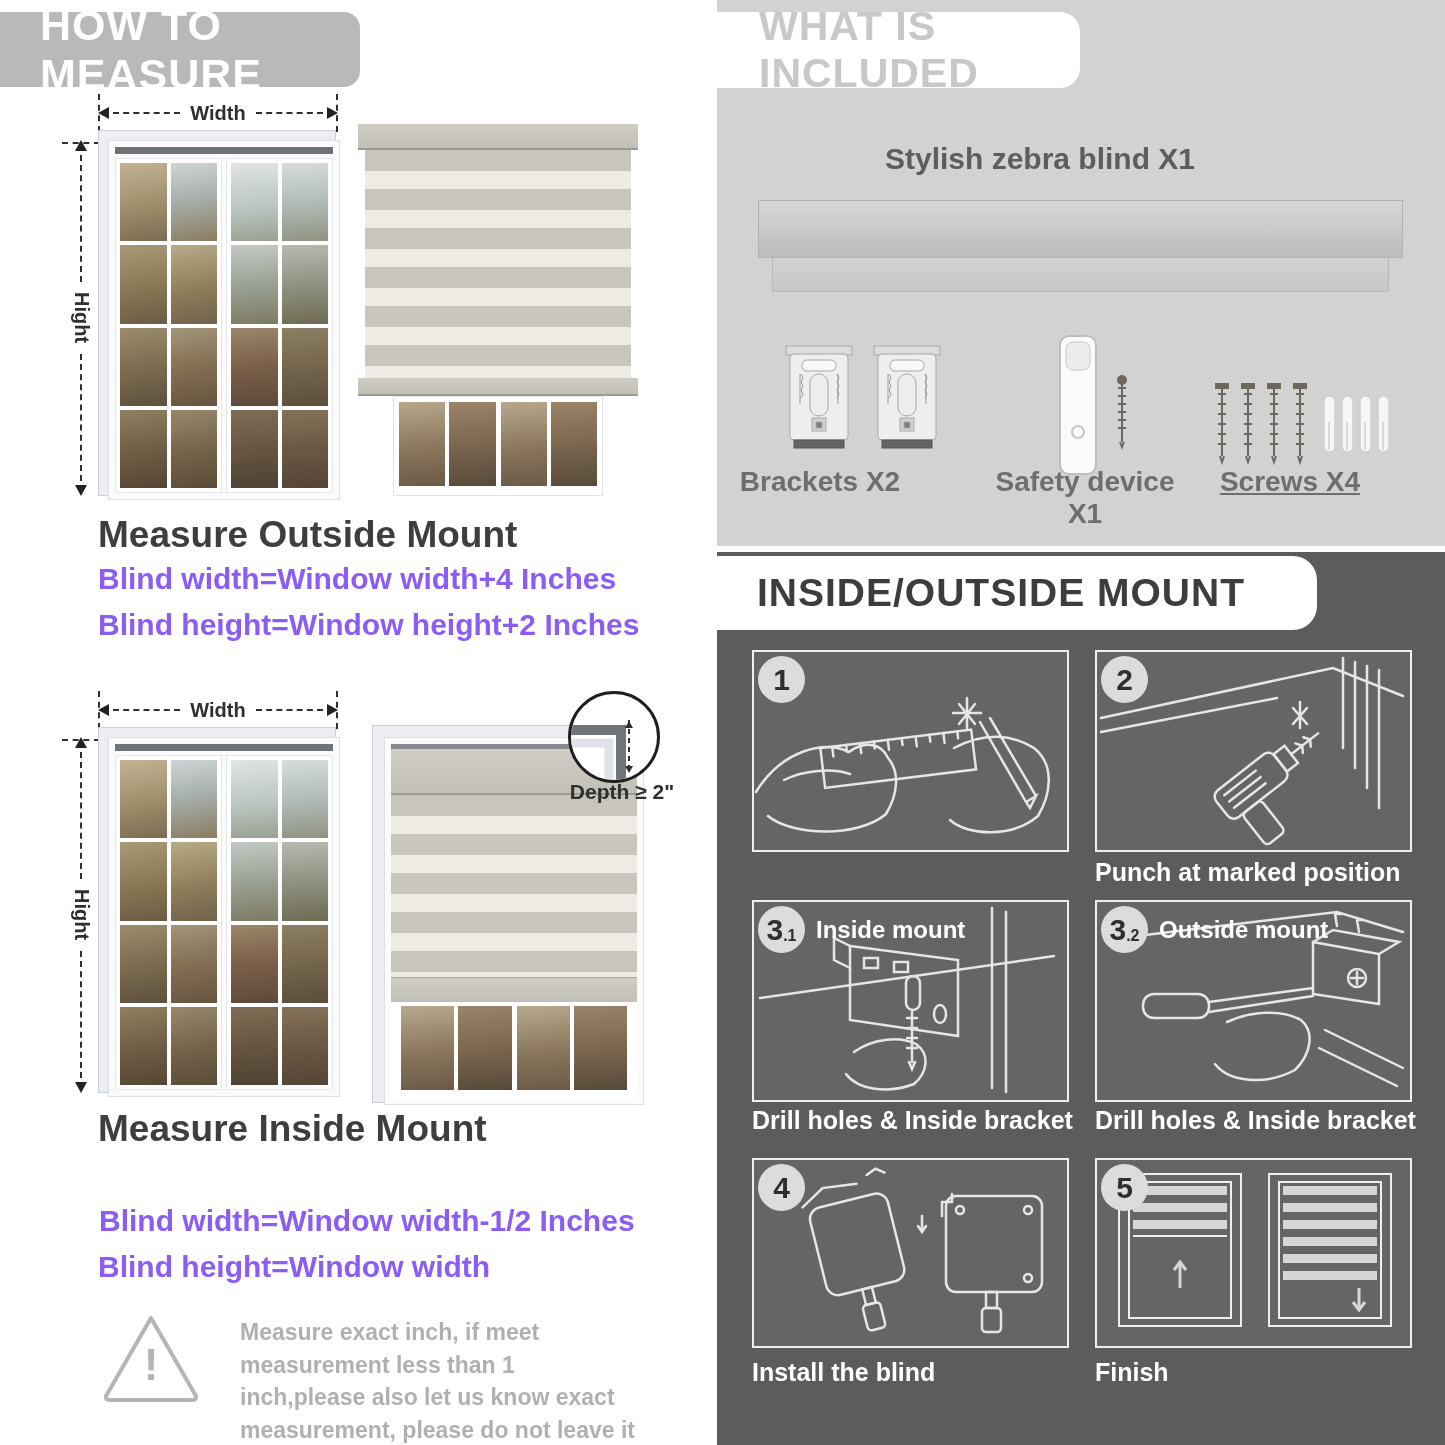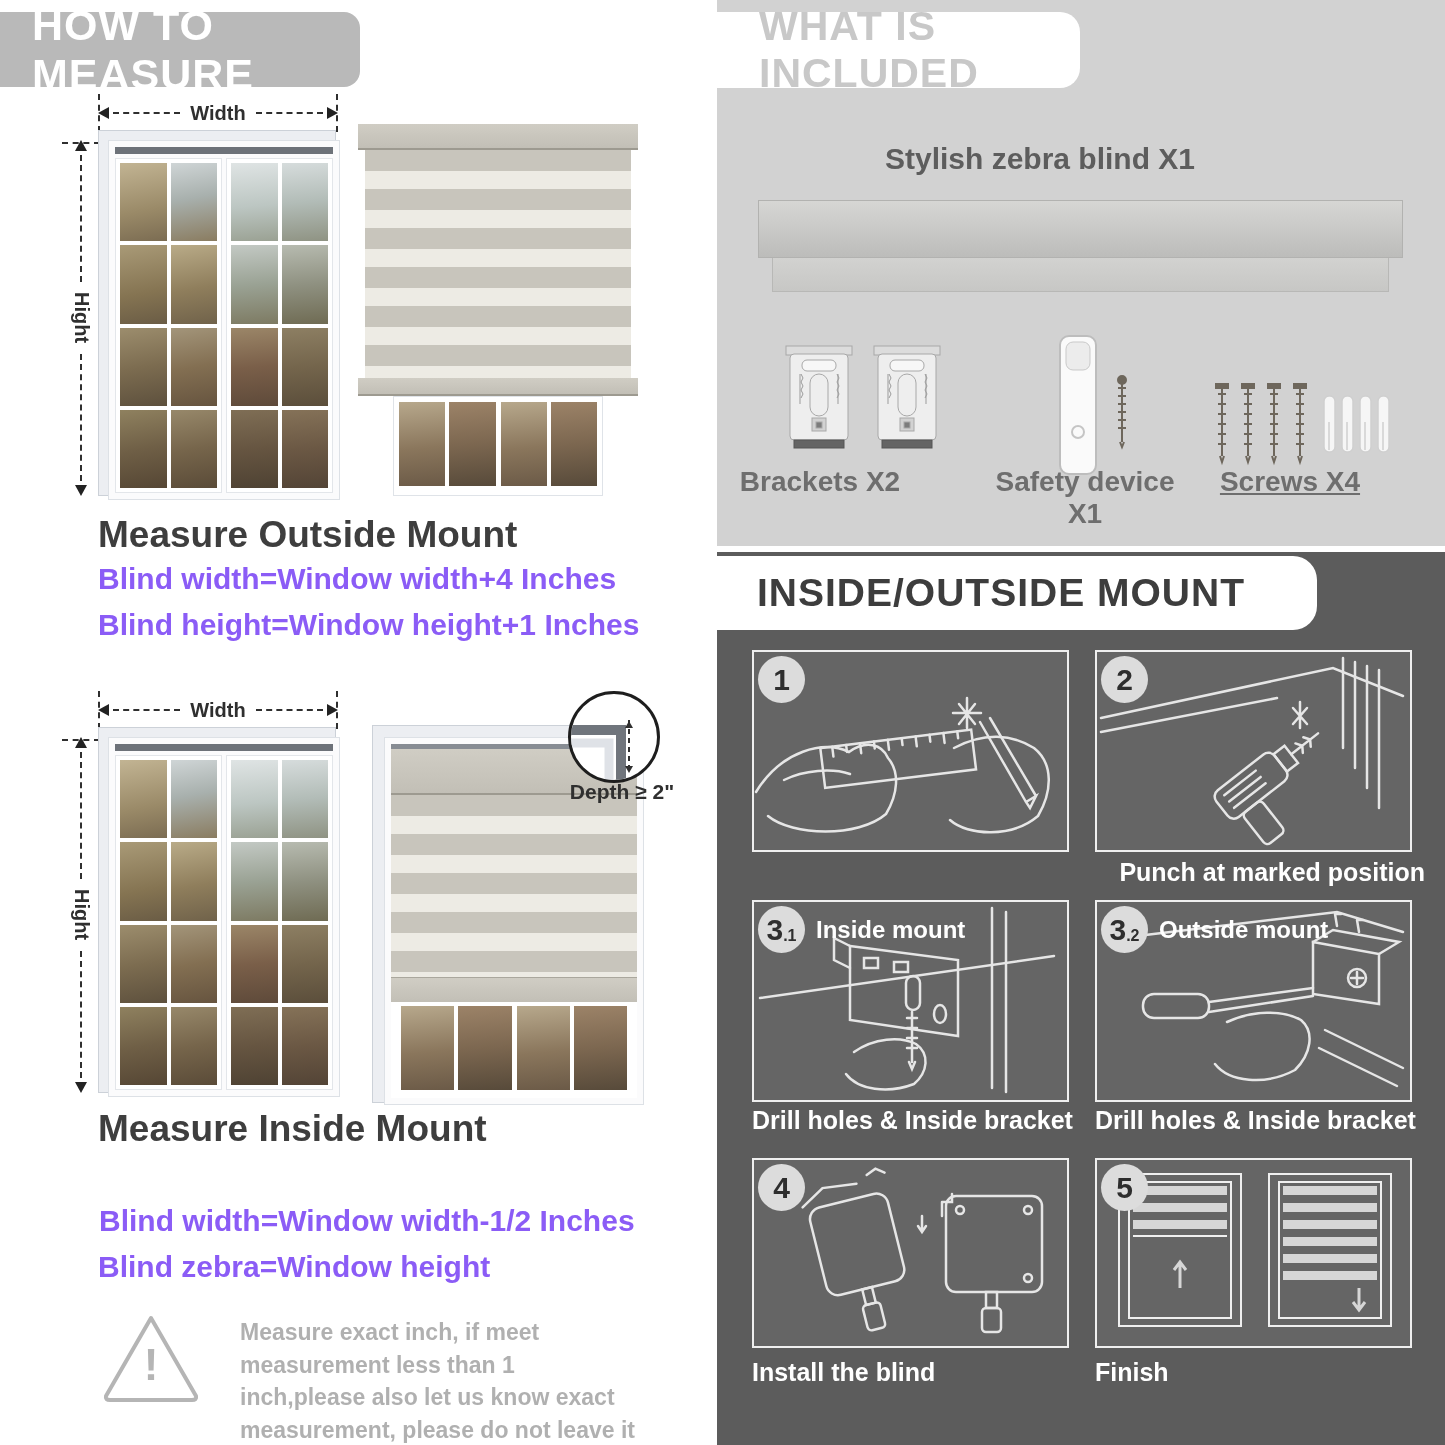--- a/index.html
+++ b/index.html
@@ -2,21 +2,21 @@
 <html style="--panel-gray: #d2d2d2; --panel-dark: #5c5c5c; --header-gray: #b9b9b9; --stripe-taupe: #c8c5bc; --stripe-cream: #edebe4;"><head>
 <meta charset="utf-8">
 <style>
   html,body{margin:0;padding:0;background:#fff;}
   #canvas{position:relative;width:1445px;height:1445px;overflow:hidden;background:#fff;
           font-family:"Liberation Sans", sans-serif;}
   .abs{position:absolute;box-sizing:border-box;}
 
   
   .hdr-left{left:0;top:12px;width:360px;height:75px;background:var(--header-gray,#b9b9b9);
-            border-radius:0 16px 16px 0;display:flex;align-items:center;padding-left:32px;
+            border-radius:0 16px 16px 0;display:flex;align-items:center;padding-left:40px;
             color:#fff;font-size:43px;font-weight:bold;letter-spacing:1px;}
   .hdr-included{left:717px;top:12px;width:363px;height:76px;background:#fff;
             border-radius:0 20px 20px 0;display:flex;align-items:center;padding-left:42px;
             color:#c8c8c8;font-size:41px;font-weight:bold;letter-spacing:1px;}
   .hdr-mount{left:717px;top:556px;width:600px;height:74px;background:#fff;
             border-radius:0 24px 24px 0;display:flex;align-items:center;padding-left:40px;
             color:#3d3d3d;font-size:39px;font-weight:bold;letter-spacing:1px;}
 
   
   .panel-included{left:717px;top:0;width:728px;height:546px;background:var(--panel-gray,#d2d2d2);}
@@ -172,21 +172,21 @@
         </div>
       <div class="mini-sash">
           <div></div>
           <div></div>
         </div>
     </div>
   </div>
 
   <div class="abs m-title" style="left:98px;top:514px;">Measure Outside Mount</div>
   <div class="abs m-line" style="left:98px;top:562px;">Blind width=Window width+4 Inches</div>
-  <div class="abs m-line" style="left:98px;top:608px;">Blind height=Window height+1 Inches</div>
+  <div class="abs m-line" style="left:98px;top:608px;">Blind height=Window height+2 Inches</div>
 
   <div class="w-arrow" style="left:98px;top:699px;width:240px;">
     <div class="vtick" style="left:0;"></div>
     <div class="vtick" style="right:0;"></div>
     <div class="ah l"></div>
     <div class="dash"></div>
     <span class="lbl">Width</span>
     <div class="dash"></div>
     <div class="ah r"></div>
   </div>
@@ -253,21 +253,21 @@
       <path d="M-4 49 H38 V90" stroke="#dfe2e7" stroke-width="9" fill="none"></path>
       <line x1="58" y1="26" x2="58" y2="80" stroke="#2f2f2f" stroke-width="2" stroke-dasharray="5 4"></line>
       <path d="M54 34 l4 -7 l4 7 Z" fill="#2f2f2f"></path>
       <path d="M54 72 l4 7 l4 -7 Z" fill="#2f2f2f"></path>
     </svg>
   </div>
   <div class="abs depth-label" style="left:552px;top:780px;width:140px;">Depth ≥ 2"</div>
 
   <div class="abs m-title" style="left:98px;top:1108px;">Measure Inside Mount</div>
   <div class="abs m-line" style="left:99px;top:1204px;">Blind width=Window width-1/2 Inches</div>
-  <div class="abs m-line" style="left:98px;top:1250px;">Blind zebra=Window height</div>
+  <div class="abs m-line" style="left:98px;top:1250px;">Blind height=Window width</div>
 
   <svg class="abs" style="left:100px;top:1312px;" width="102" height="92" viewBox="0 0 102 92">
     <path d="M51 6 L96 84 Q97 88 92 88 L10 88 Q5 88 6 84 Z" fill="none" stroke="#b5b5b5" stroke-width="4" stroke-linejoin="round"></path>
     <text x="51" y="68" text-anchor="middle" font-size="44" font-weight="bold" fill="#b5b5b5" font-family="Liberation Sans, sans-serif">!</text>
   </svg>
   <div class="abs warn-text" style="left:240px;top:1316px;width:400px;">Measure exact inch, if meet measurement less than 1 inch,please also let us know exact measurement, please do not leave it</div>
 
   <div class="abs hdr-included">
     <span>WHAT IS INCLUDED</span>
   </div>
@@ -391,21 +391,21 @@
           <rect x="186" y="110" width="14" height="22"></rect>
           <path d="M200 121 h34 M210 115 l4 6 l-4 6 M220 115 l4 6 l-4 6"></path>
         </g>
         <path d="M196 56 l14 16 M210 56 l-14 16 M203 50 v26"></path>
       </g>
     </svg>
     <div class="badge">
         <span>2</span>
       </div>
   </div>
-  <div class="caption" style="left:1095px;top:858px;text-align:right;">Punch at  marked position</div>
+  <div class="caption" style="left:1095px;top:858px;">Punch at  marked position</div>
 
   <div class="frame" style="left:752px;top:900px;">
     <svg width="309" height="194" viewBox="0 0 309 194">
       <g stroke="#e6e6e6" stroke-width="2.5" fill="none" stroke-linecap="round">
         <path d="M6 96 L300 54"></path>
         <path d="M238 6 V186 M252 10 V190"></path>
         <path d="M96 44 L204 58 L204 134 L96 118 Z"></path>
         <path d="M96 44 L80 36 L80 58 L96 66"></path>
         <path d="M110 56 h14 v10 h-14 Z M140 60 h14 v10 h-14 Z"></path>
         <rect x="152" y="74" width="14" height="34" rx="7"></rect>

